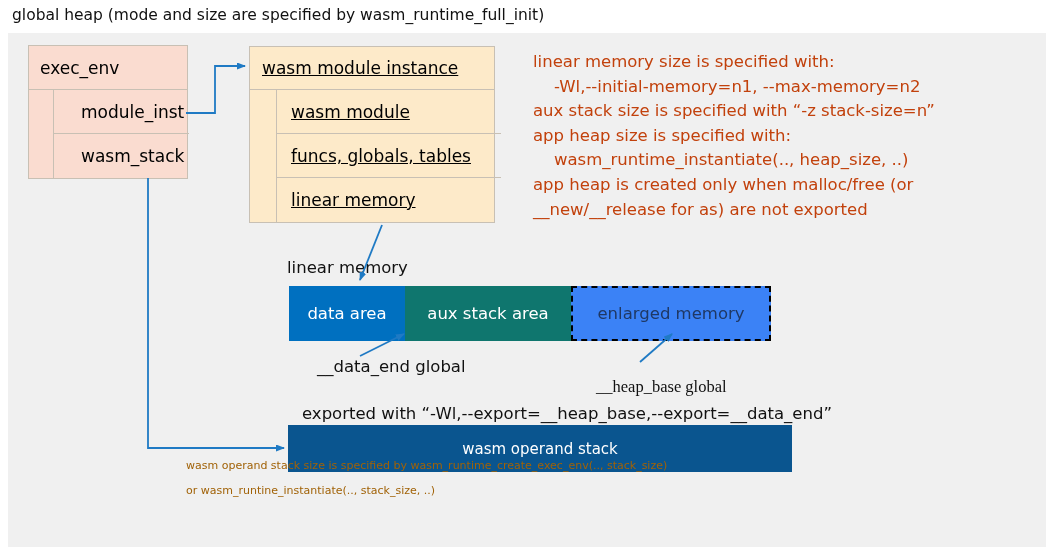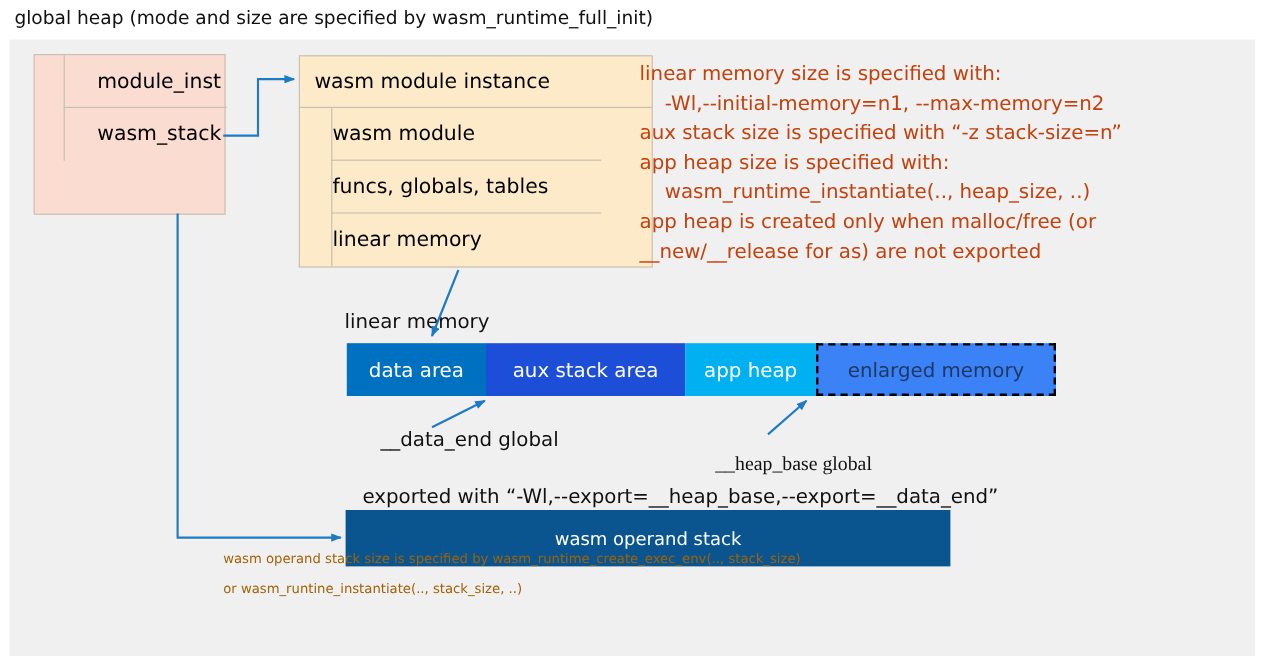--- a/index.html
+++ b/index.html
@@ -75,31 +75,33 @@
     border-left: 1px solid #c8c0b4;
     margin-left: 24px;
     width: 136px;
   }
   #exec-env-box .sub.first { border-bottom: 1px solid #c8c0b4; }
 
   
   #module-inst-box {
     left: 249px;
     top: 46px;
-    width: 295px;
+    width: 246px;
     height: 177px;
     background: #fdeac9;
+    text-decoration: underline;
   }
   #module-inst-box .hdr {
     height: 43px;
     border-bottom: 1px solid #c8c0b4;
     padding-left: 12px;
   }
   #module-inst-box .sub {
     height: 44px;
+    padding-left: 14px;
     border-left: 1px solid #c8c0b4;
     margin-left: 26px;
     width: 225px;
   }
   #module-inst-box .sub.mid { border-bottom: 1px solid #c8c0b4; }
   #module-inst-box .sub.top { border-bottom: 1px solid #c8c0b4; }
 
   
   .notes {
     position: absolute;
@@ -120,21 +122,21 @@
     font-size: 16.5px;
     color: #111;
     white-space: nowrap;
   }
 
   
   #memory-bar {
     position: absolute;
     left: 289px;
     top: 286px;
-    height: 44px;
+    height: 55px;
     display: flex;
   }
   #memory-bar .seg {
     box-sizing: border-box;
     display: flex;
     align-items: center;
     justify-content: center;
     font-size: 16.5px;
     color: #ffffff;
     white-space: nowrap;
@@ -198,20 +200,21 @@
 </head>
 <body>
 
 <div id="canvas">
 
   <div class="doc-title">global heap (mode and size are specified by wasm_runtime_full_init)</div>
 
   <div class="panel"></div>
 
   <div class="struct" id="exec-env-box">
+    <div class="row hdr">exec_env</div>
     <div class="row sub first">module_inst</div>
     <div class="row sub">wasm_stack</div>
   </div>
 
   <div class="struct" id="module-inst-box">
     <div class="row hdr">wasm module instance</div>
     <div class="row sub top">wasm module</div>
     <div class="row sub mid">funcs, globals, tables</div>
     <div class="row sub">linear memory</div>
   </div>
@@ -221,22 +224,21 @@
 aux stack size is specified with “-z stack-size=n”
 app heap size is specified with:
     wasm_runtime_instantiate(.., heap_size, ..)
 app heap is created only when malloc/free (or
 __new/__release for as) are not exported</div>
 
   <div class="lm-label">linear memory</div>
 
   <div id="memory-bar">
       <div class="seg" style="width: 116px; background: rgb(0, 112, 192);">data area</div>
-      <div class="seg" style="width: 166px; background: #1d4ed8;">aux stack area</div>
-      <div class="seg" style="width: 109px; background: rgb(0, 176, 240);">app heap</div>
+      <div class="seg" style="width: 166px; background: #0f766e;">aux stack area</div>
       <div class="seg dashed" style="width: 200px;">enlarged memory</div>
     </div>
 
   <div class="ann" id="ann-data-end">__data_end global</div>
   <div class="ann" id="ann-heap-base">__heap_base global</div>
   <div class="ann" id="ann-exported">exported with “-Wl,--export=__heap_base,--export=__data_end”</div>
 
   <div id="operand-stack-box" style="background: rgb(10, 85, 143);">
     <span class="lbl">wasm operand stack</span>
   </div>

